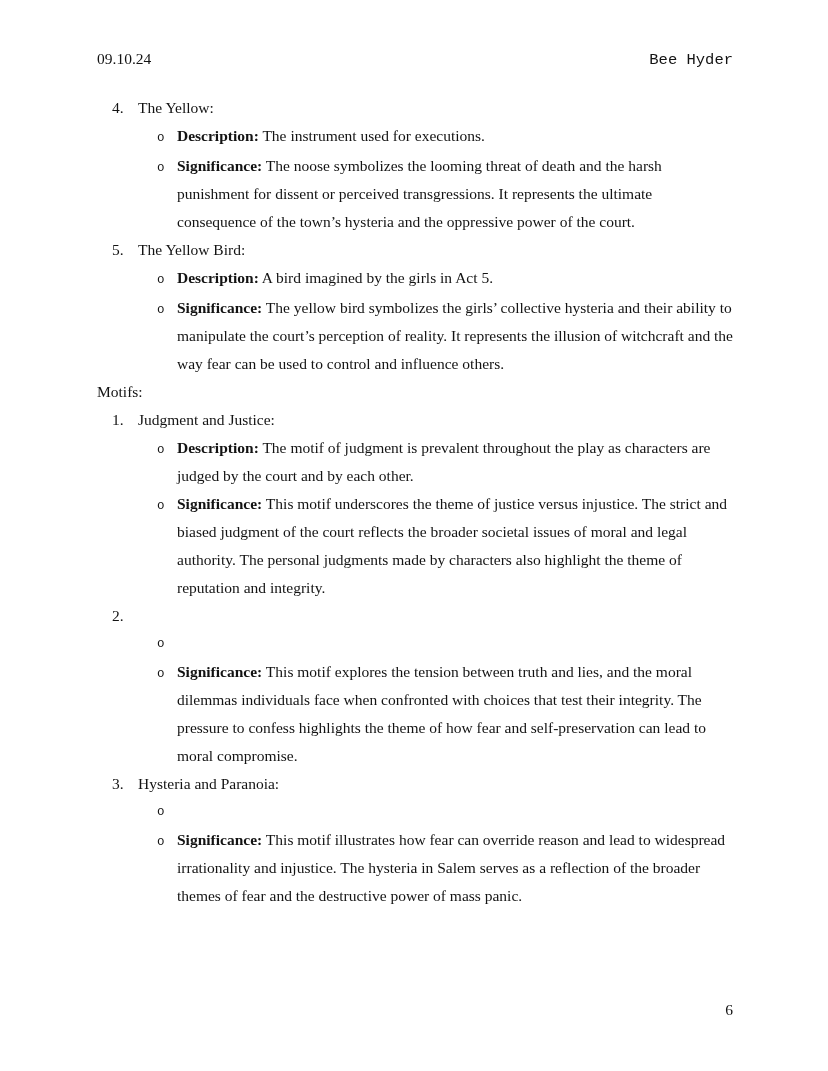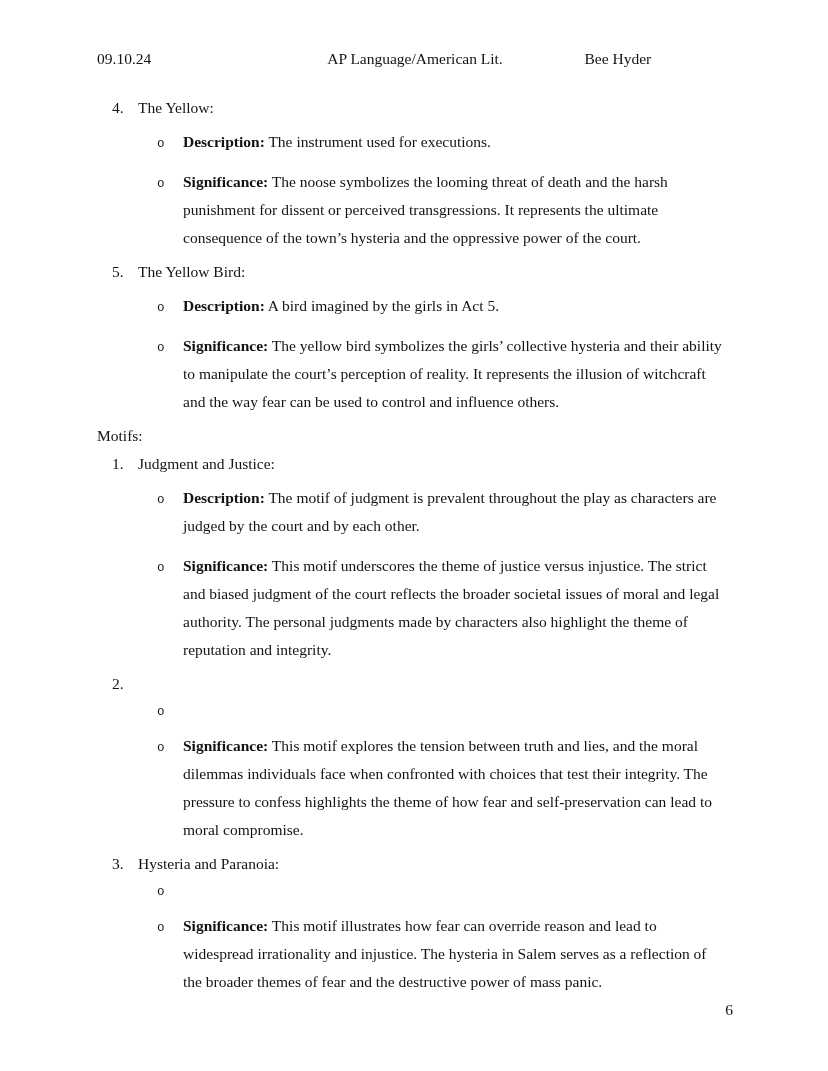--- a/index.html
+++ b/index.html
@@ -21,21 +21,21 @@
     position: absolute;
     top: 48px;
     left: 97px;
     width: 636px;
     display: flex;
     align-items: baseline;
     line-height: 22px;
   }
   .h-left  { flex: 1; text-align: left; }
   .h-center{ flex: 0 0 auto; text-align: center; }
-  .h-right { flex: 1; text-align: center; }
+  .h-right { flex: 1; text-align: right; font-family: Liberation Mono, monospace; }
 
   .body {
     position: absolute;
     top: 94px;
     left: 97px;
     width: 636px;
     line-height: 28px;
   }
   .num-row {
     display: flex;
@@ -53,40 +53,39 @@
     align-items: baseline;
     padding-left: 60px;
   }
   .marker {
     flex: 0 0 20px;
     font-family: "Liberation Mono", "DejaVu Sans Mono", monospace;
     font-size: 12.5px;
   }
   .btext {
     flex: 1;
-    margin: 6px;
+    margin: 0;
   }
   .blabel {
     font-weight: bold;
   }
   .footer {
     position: absolute;
     top: 996px;
     right: 95px;
     line-height: 28px;
   }
 </style>
 </head>
 <body>
 
 <div class="page">
 
   <div class="header">
     <span class="h-left">09.10.24</span>
-    <span class="h-center">AP Language/American Lit.</span>
     <span class="h-right">Bee Hyder</span>
   </div>
 
   <div class="body">
 
     <div class="num-row">
       <span class="num">4.</span>
       <span class="title">The Yellow:</span>
     </div>
     <div class="bullet-row">

